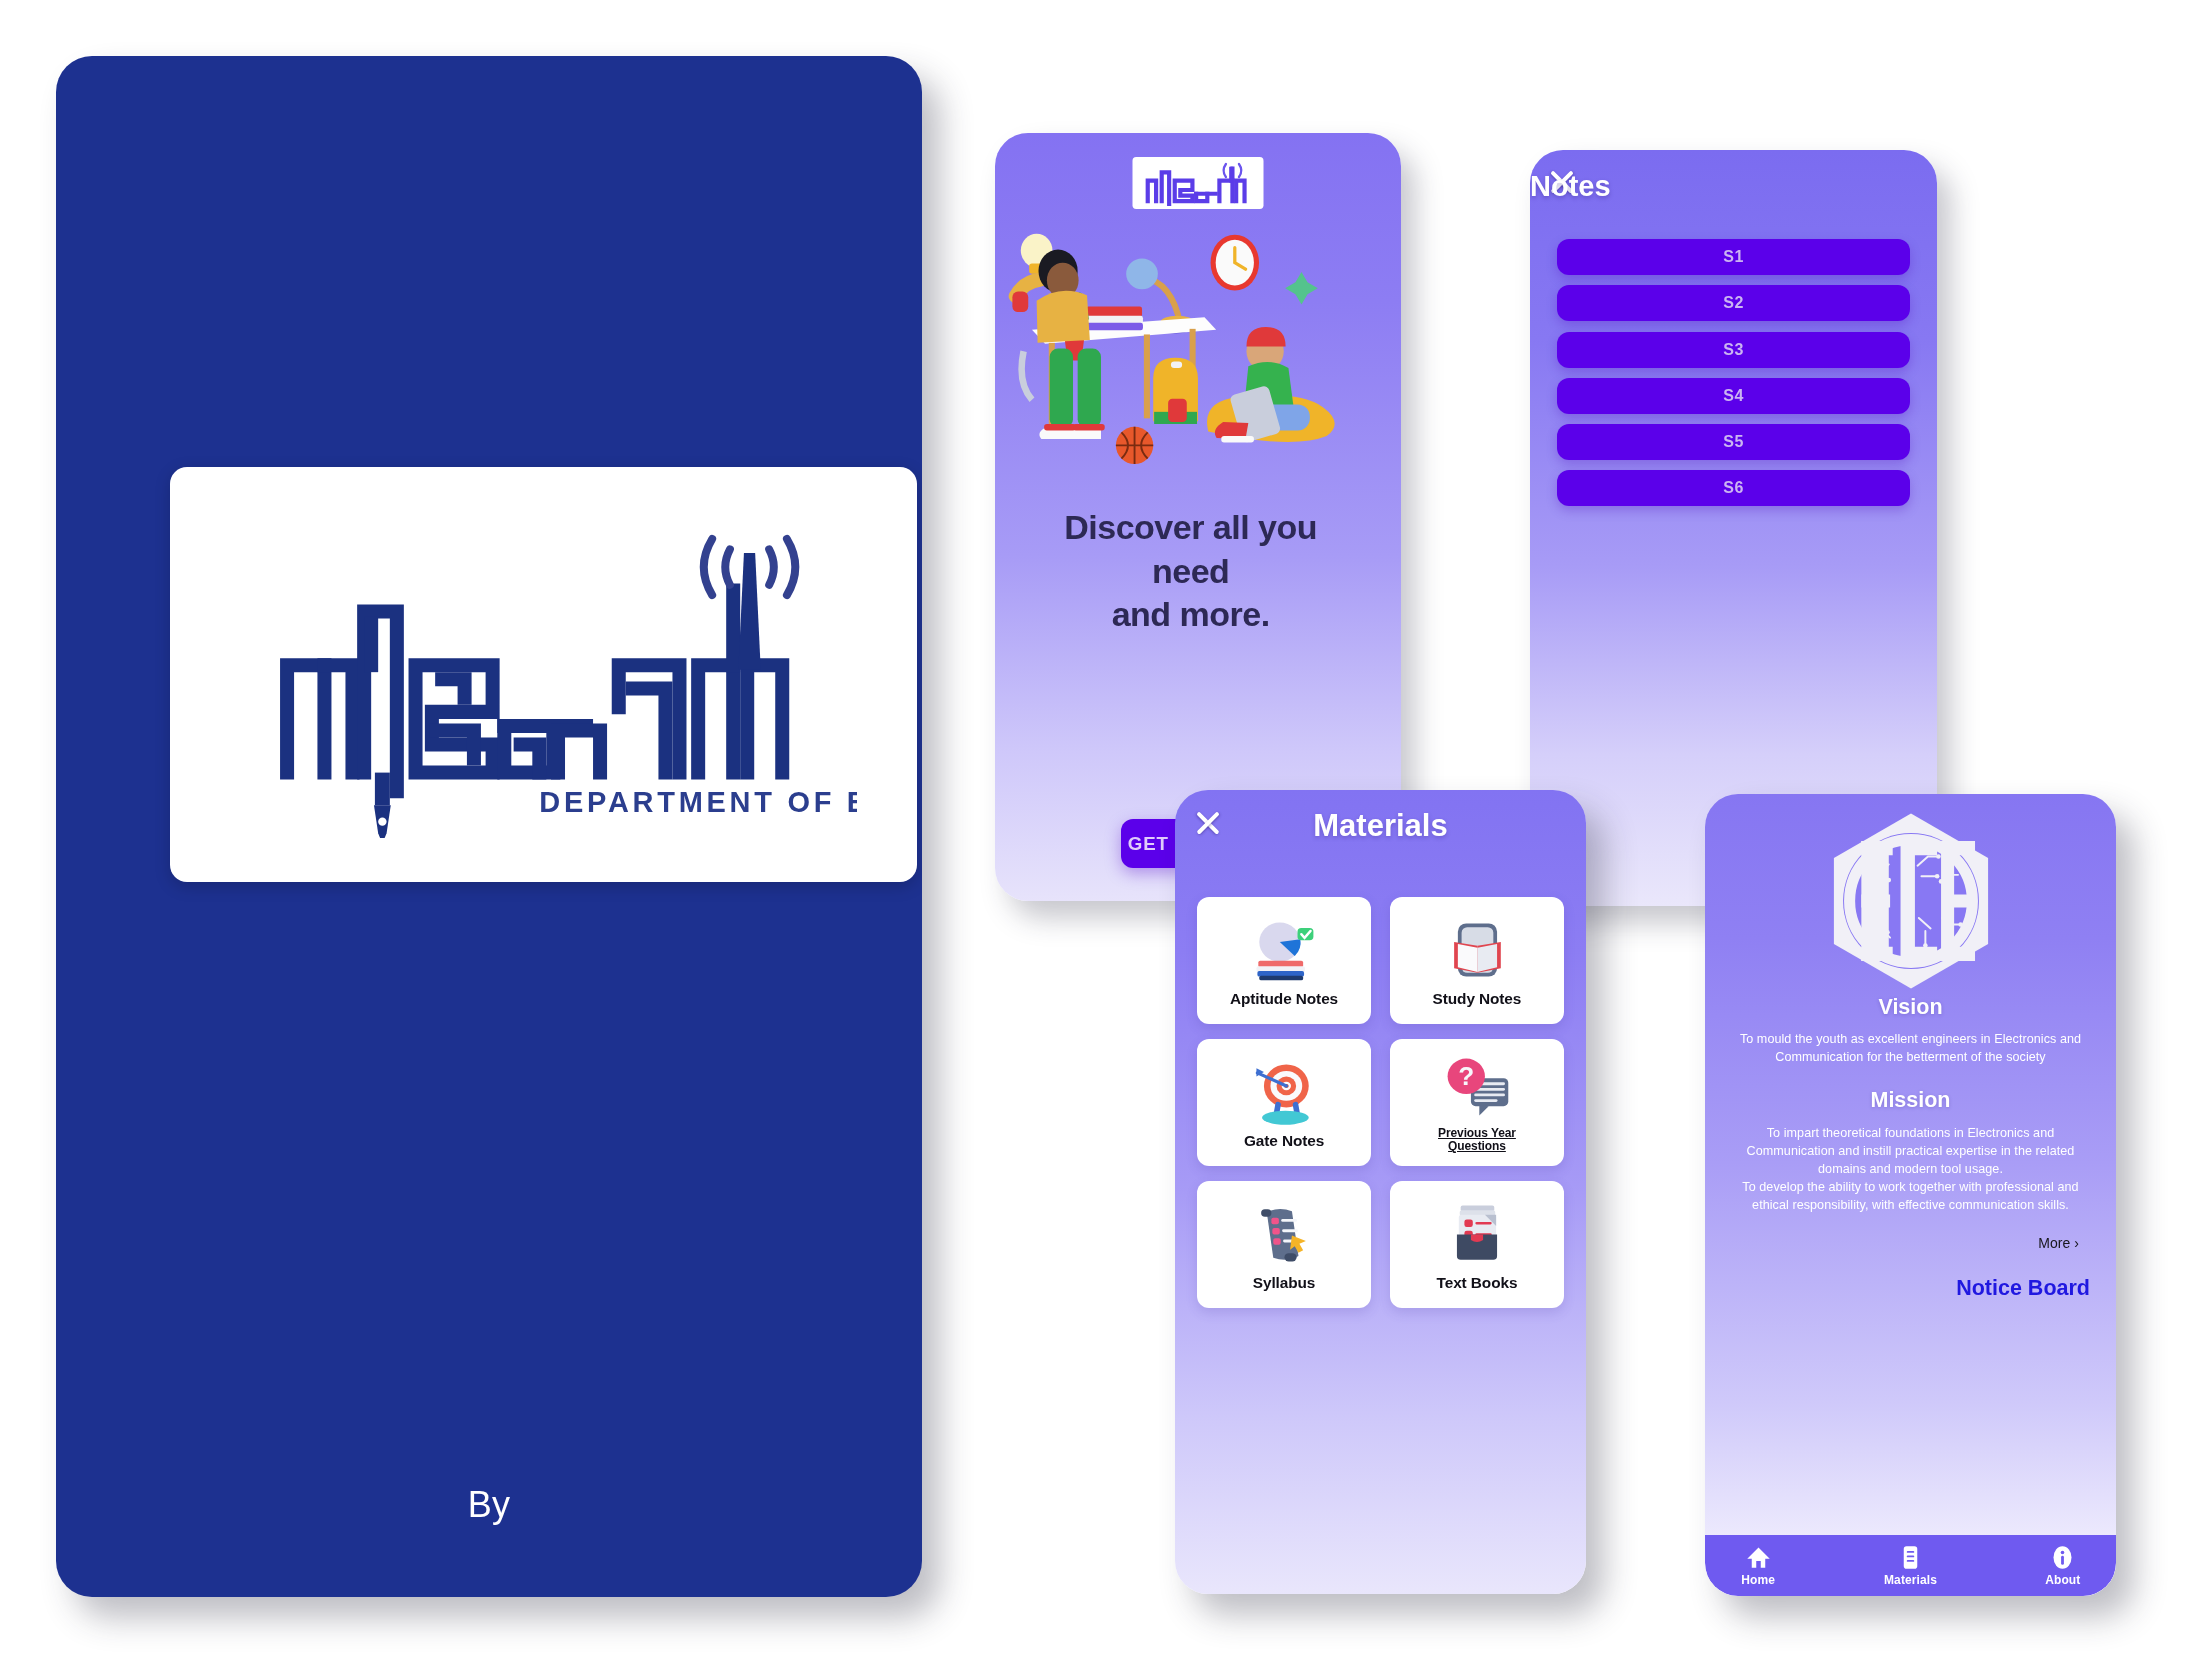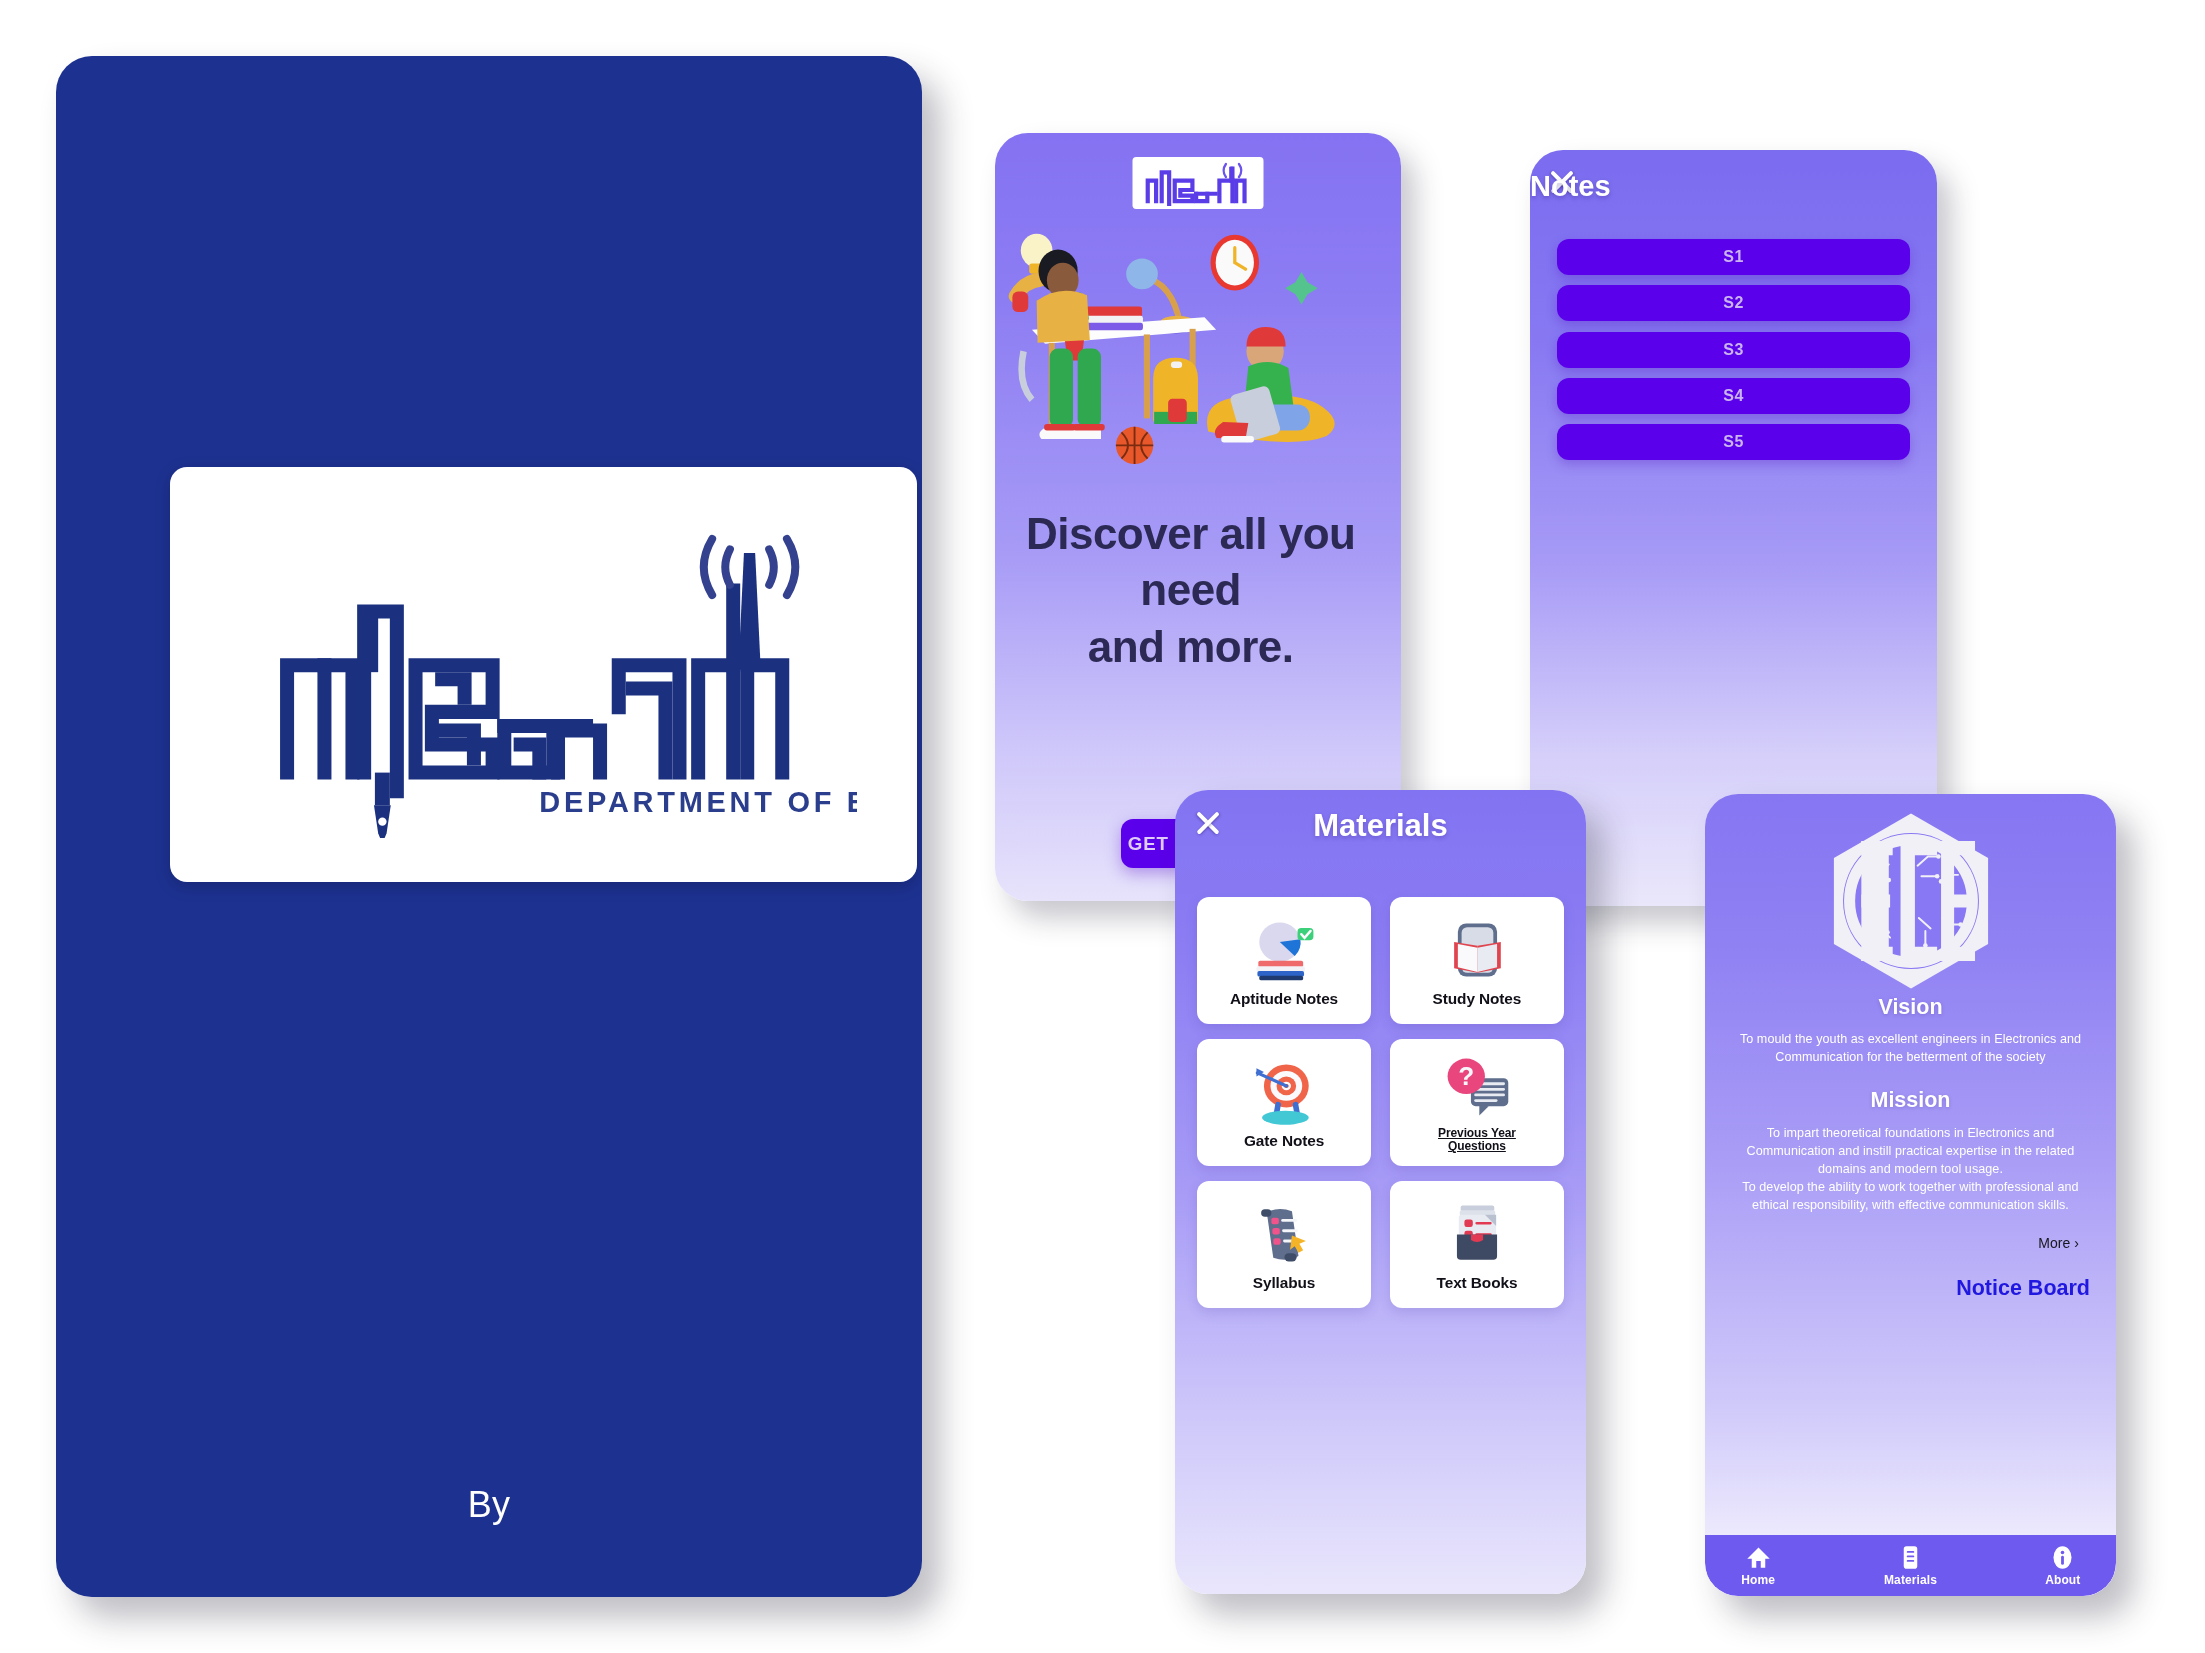--- a/index.html
+++ b/index.html
@@ -38,21 +38,21 @@
     background:linear-gradient(180deg,#8472F2 0%,#8D7DF3 22%,#A79BF6 55%,#CEC7FA 80%,#E7E3FB 100%);
   }
   #onboard .ob-logo{
     position:absolute;left:50%;transform:translateX(-50%);top:24px;
     width:131px;height:52px;background:#fff;border-radius:3.7px;
     display:flex;align-items:center;justify-content:center;overflow:hidden;
   }
   #onboard .ob-art{position:absolute;left:9.3px;top:93px;width:387px;height:243px;}
   #onboard .ob-head{
     position:absolute;left:4px;right:18.7px;top:373px;text-align:center;
-    color:#2D2955;font-size:44px;font-weight:700;line-height:1.28;letter-spacing:-0.5px;
+    color:#2D2955;font-size:34px;font-weight:700;line-height:1.28;letter-spacing:-0.5px;
   }
   #onboard .ob-cta{
     position:absolute;left:50%;transform:translateX(-50%);bottom:33px;
     width:154px;height:49px;background:#5B00EA;border-radius:12px;
     display:flex;align-items:center;justify-content:center;
     color:#E0CCFB;font-size:18.7px;font-weight:700;letter-spacing:0.9px;
     box-shadow:0 5.6px 16px rgba(80,0,200,.35);overflow:hidden;
   }
 
   
@@ -313,20 +313,21 @@
   <div class="close">
       <div class="xg"></div>
     </div>
   <div class="ttl">Notes</div>
   <div class="list">
     <div class="sem-btn">S1</div>
     <div class="sem-btn">S2</div>
     <div class="sem-btn">S3</div>
     <div class="sem-btn">S4</div>
     <div class="sem-btn">S5</div>
+    <div class="sem-btn">S6</div>
   </div>
 </div>
 
 <div class="panel shadow-lg" id="materials">
   <div class="close">
       <div class="xg"></div>
     </div>
   <div class="ttl">Materials</div>
 
   <div class="grid">

